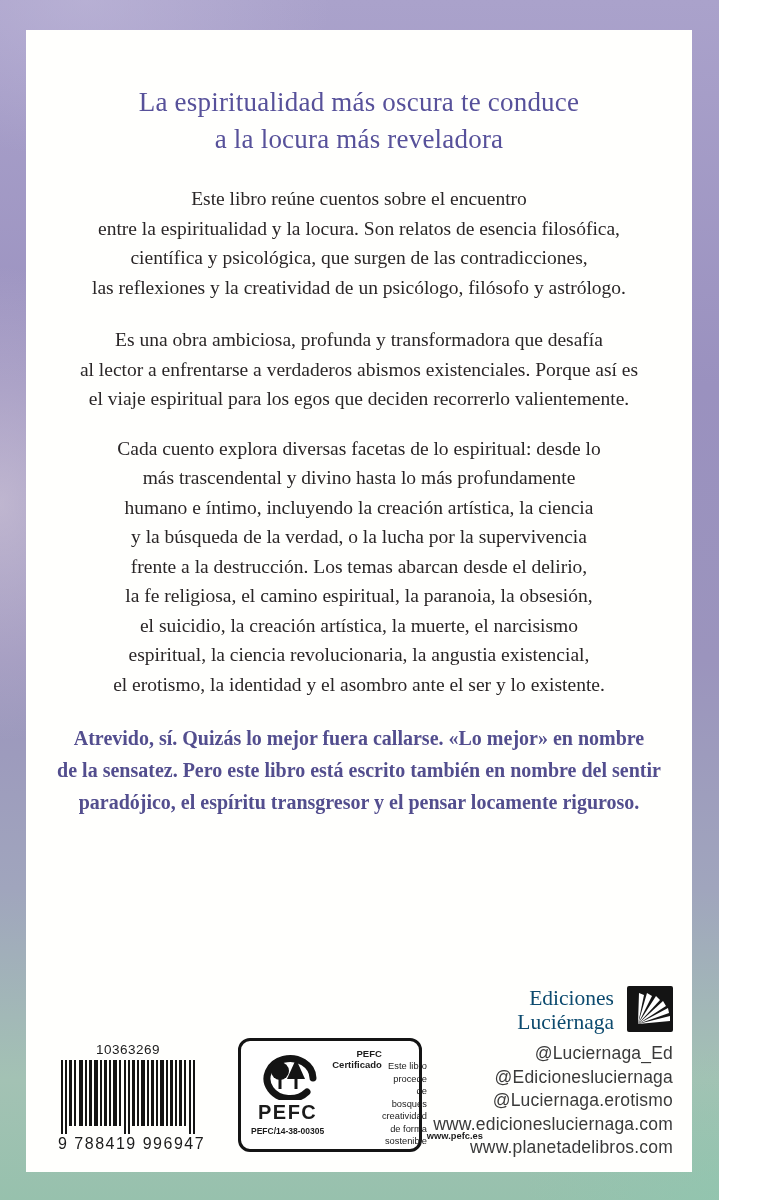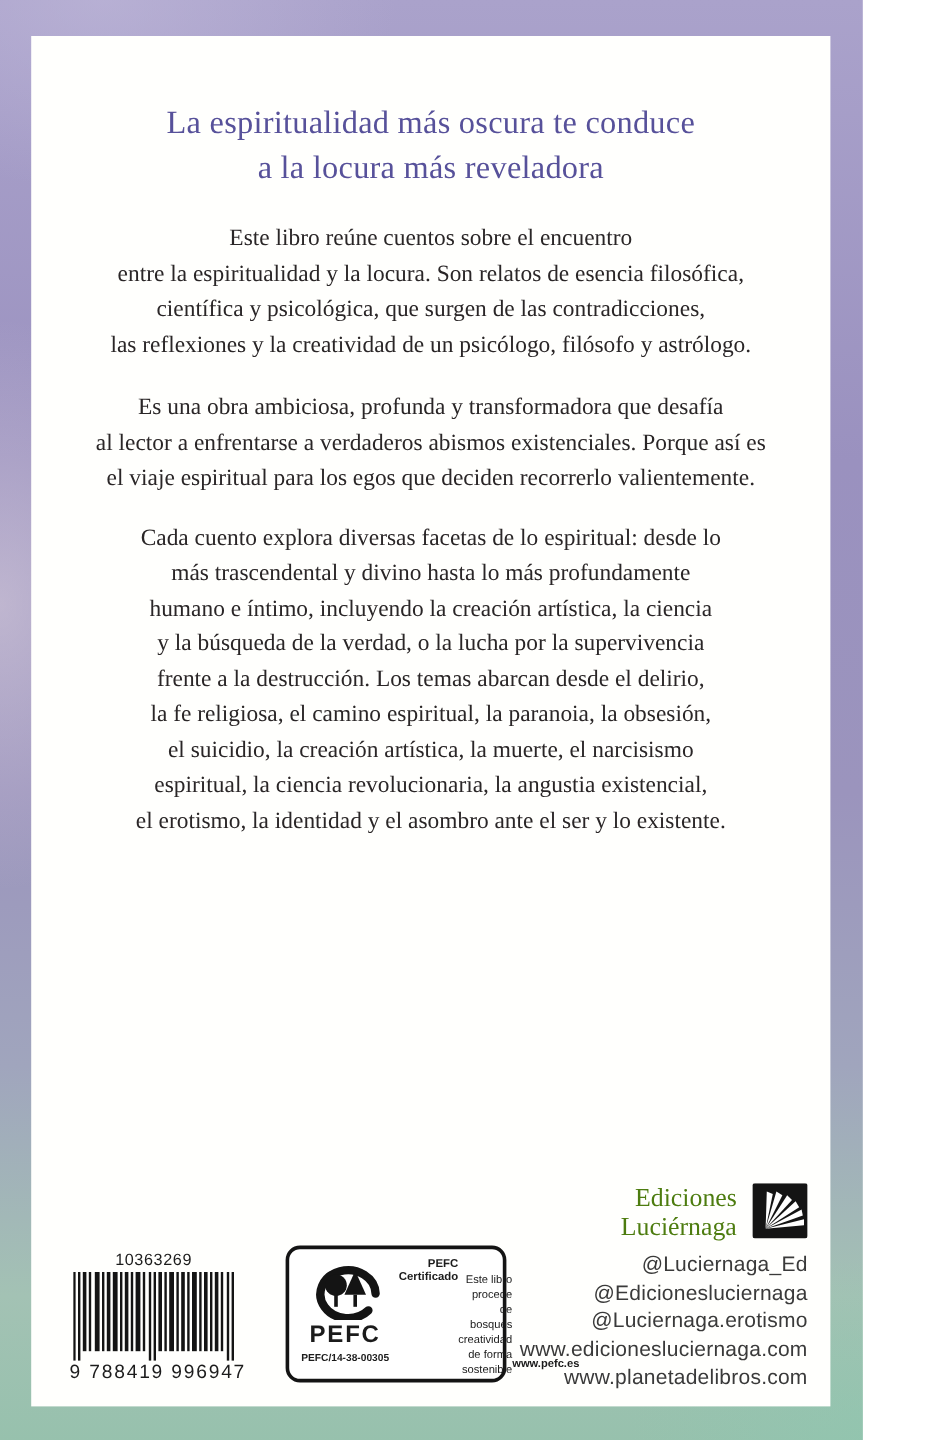--- a/index.html
+++ b/index.html
@@ -69,21 +69,21 @@
   .pefc-cert{font-weight:bold;font-size:9.5px;}
   .pefc-claim{font-size:9.3px;line-height:12.5px;margin-top:12px;white-space:pre-line;}
   .pefc-web{font-weight:bold;font-size:9.3px;margin-top:auto;margin-bottom:2px;}
   .publisher-block{
     position:absolute;right:19px;top:956px;
     text-align:right;
   }
   .publisher-row{display:flex;justify-content:flex-end;align-items:flex-start;gap:13px;}
   .publisher-name{
     font-family:"Liberation Serif", serif;
-    font-size:21.5px;line-height:23.5px;color:#4d7c0f;
+    font-size:21.5px;line-height:23.5px;color:#0c4a6e;
     white-space:pre-line;padding-top:1px;
   }
   .publisher-logo{width:46px;height:46px;display:block;}
   .social{
     margin-top:8px;
     font-family:"Liberation Sans", sans-serif;
     font-size:17.5px;line-height:23.5px;color:#3a3a3a;
     white-space:pre-line;letter-spacing:.2px;
   }
 </style>
@@ -106,20 +106,23 @@
     <div class="para p4">Cada cuento explora diversas facetas de lo espiritual: desde lo
 más trascendental y divino hasta lo más profundamente
 humano e íntimo, incluyendo la creación artística, la ciencia
 y la búsqueda de la verdad, o la lucha por la supervivencia
 frente a la destrucción. Los temas abarcan desde el delirio,
 la fe religiosa, el camino espiritual, la paranoia, la obsesión,
 el suicidio, la creación artística, la muerte, el narcisismo
 espiritual, la ciencia revolucionaria, la angustia existencial,
 el erotismo, la identidad y el asombro ante el ser y lo existente.</div>
 
+    <div class="highlight">Atrevido, sí. Quizás lo mejor fuera callarse. «Lo mejor» en nombre
+de la sensatez. Pero este libro está escrito también en nombre del sentir
+paradójico, el espíritu transgresor y el pensar locamente riguroso.</div>
 
     <div class="barcode-block">
       <div class="barcode-number">10363269</div>
       <svg class="barcode-bars" width="134" height="74" viewBox="0 0 134 74">
         <g fill="#141414">
           <rect x="0" y="0" width="2" height="74"></rect>
             <rect x="4" y="0" width="2" height="74"></rect>
           <rect x="8" y="0" width="3" height="66"></rect>
             <rect x="13" y="0" width="2" height="66"></rect>
           <rect x="18" y="0" width="4" height="66"></rect>

